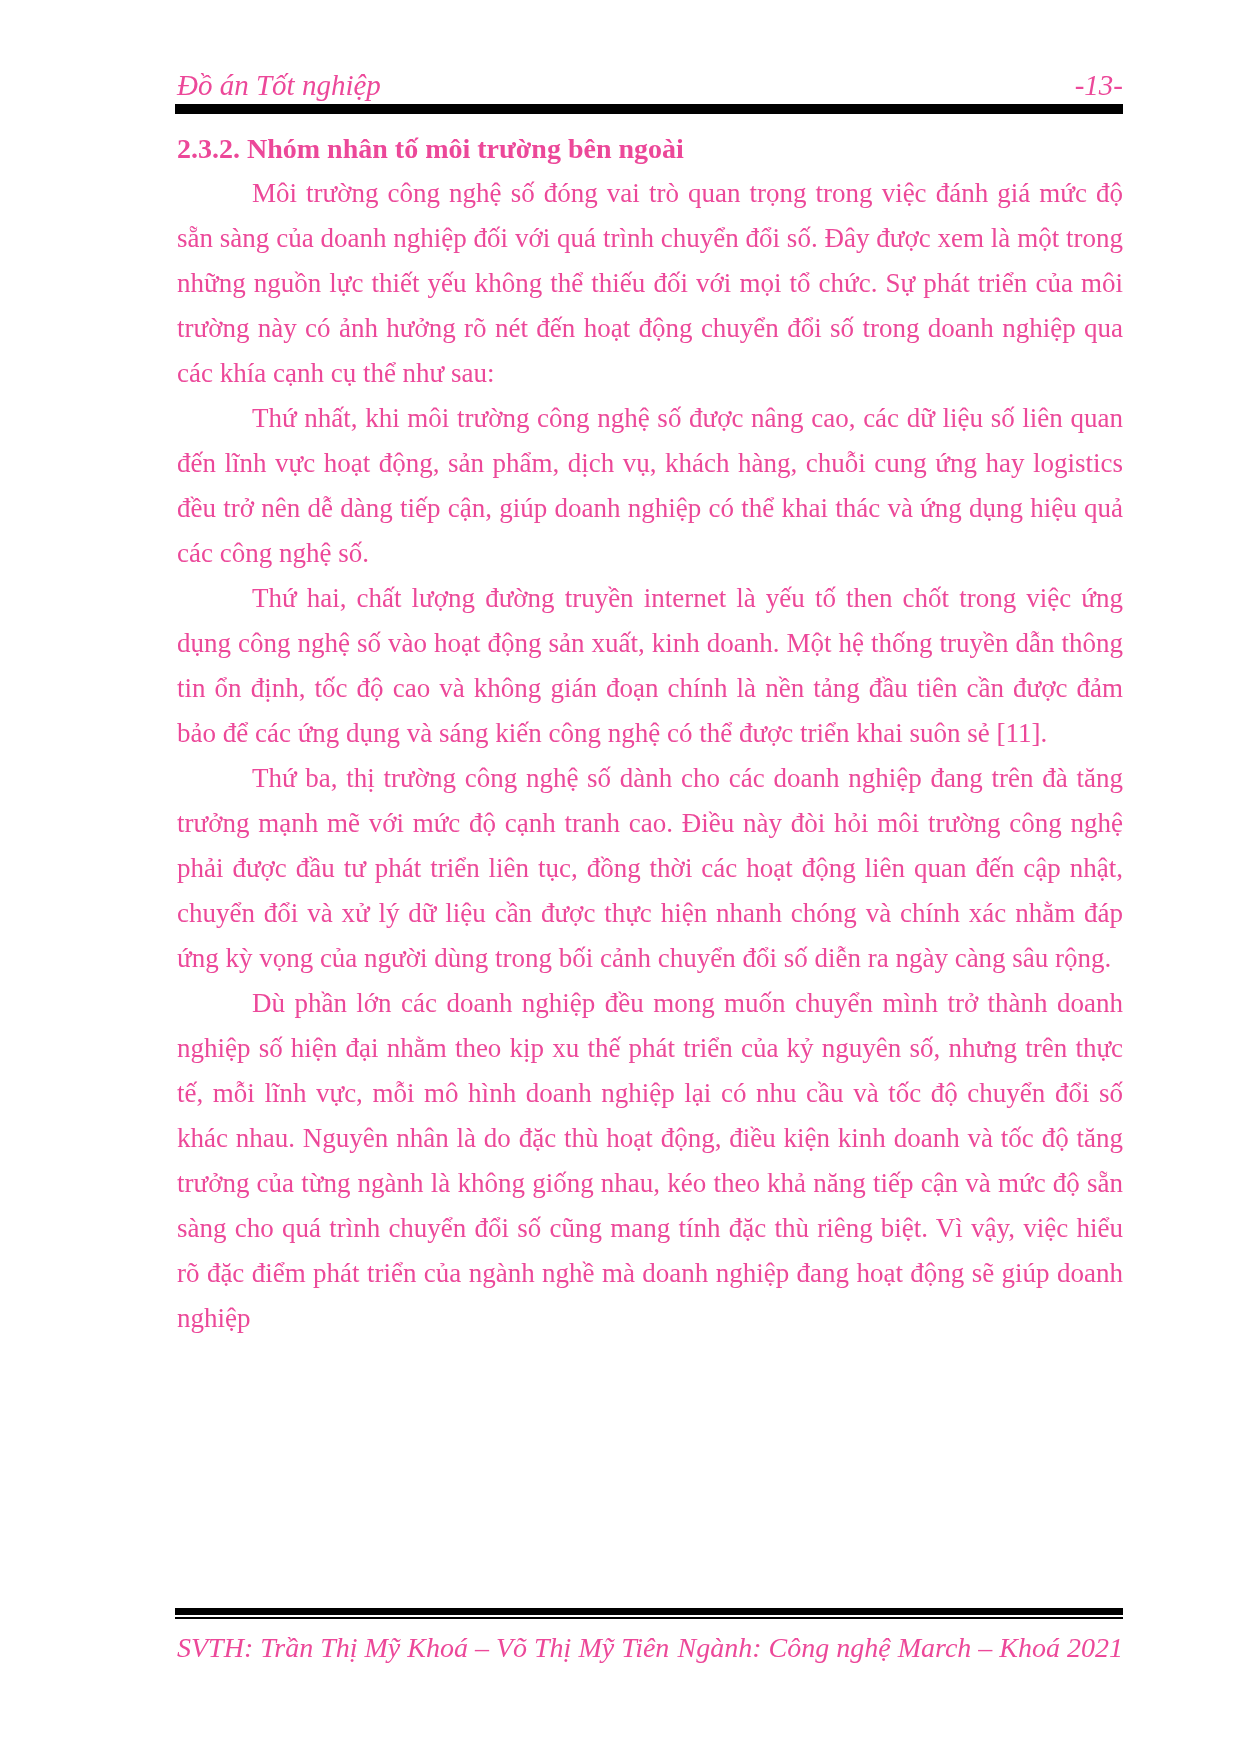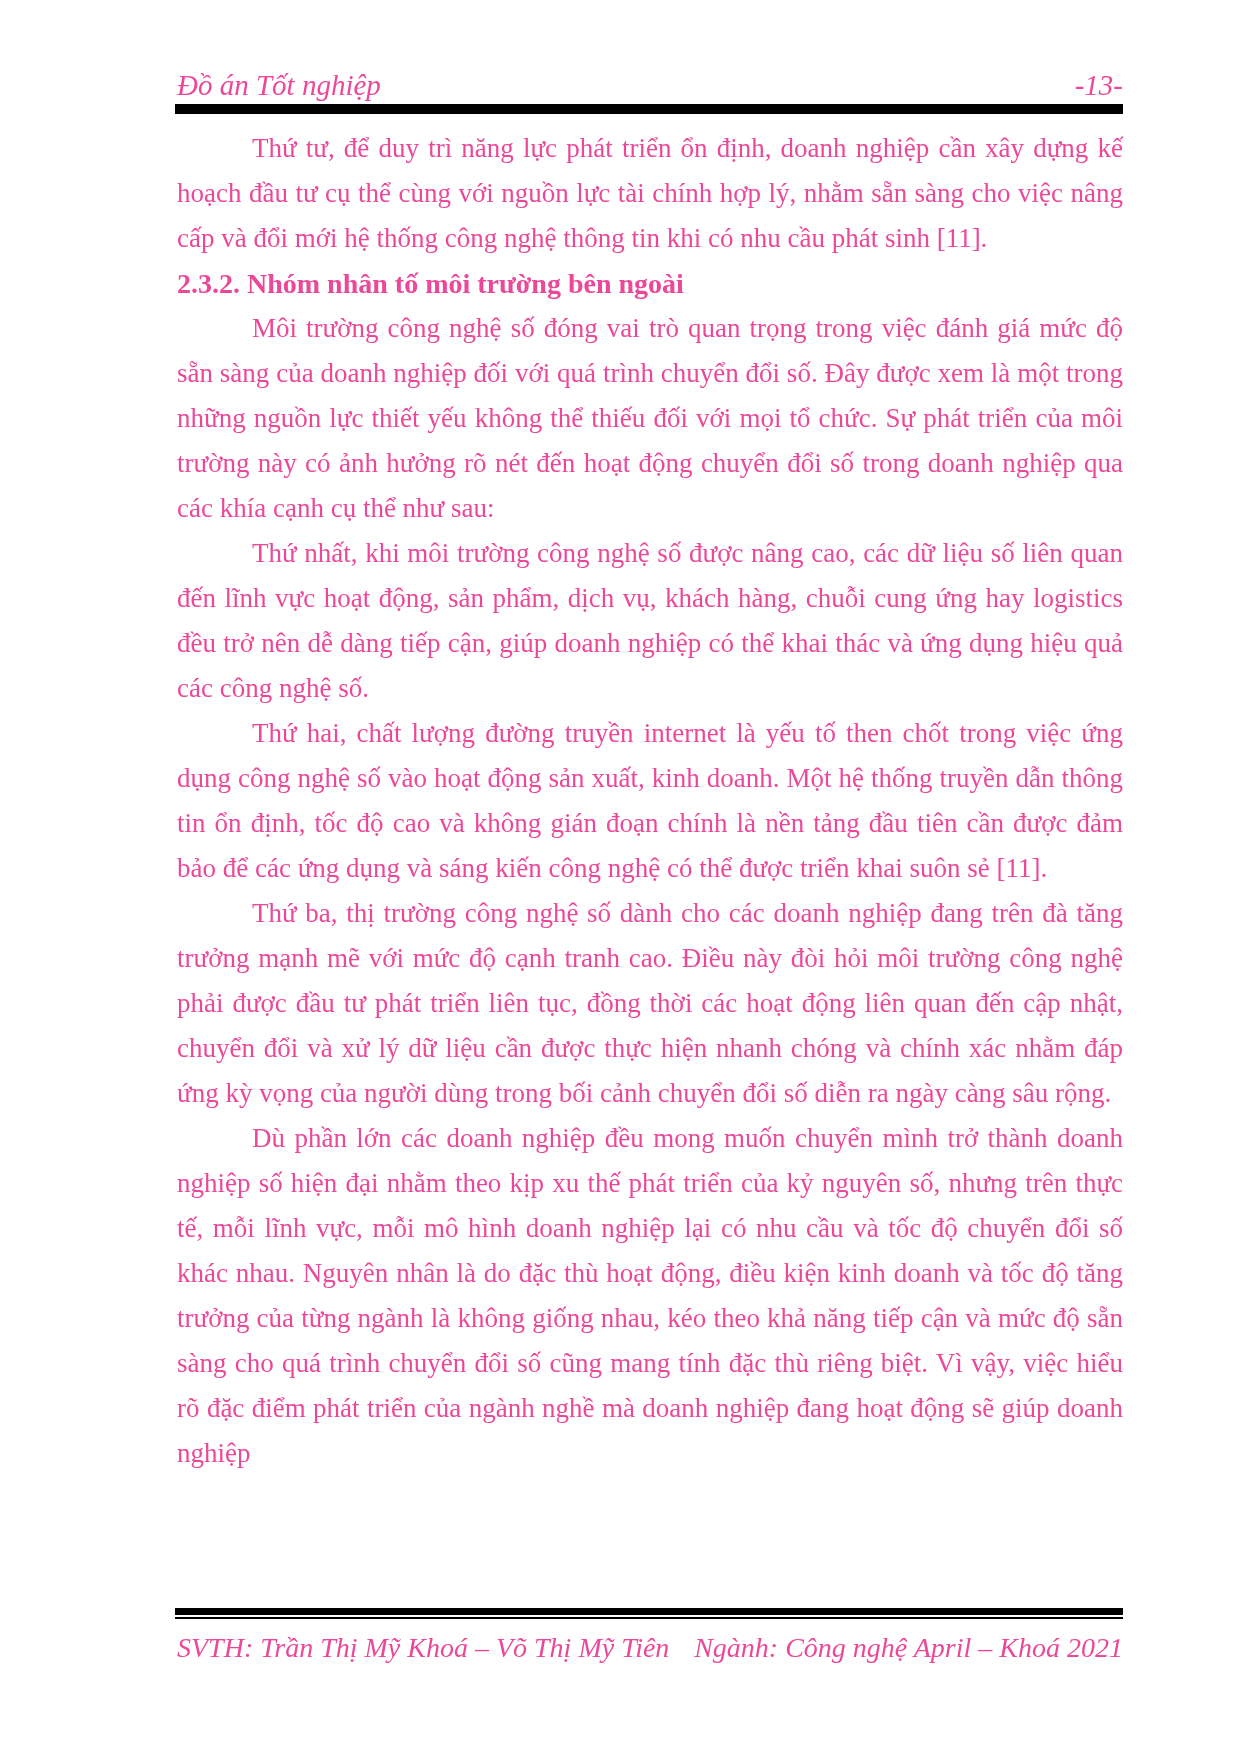--- a/index.html
+++ b/index.html
@@ -85,29 +85,28 @@
 <div class="page">
 
   <div class="header">
     <span>Đồ án Tốt nghiệp</span>
     <span>-13-</span>
   </div>
 
   <div class="header-rule"></div>
 
   <div class="content">
-    <p>Thứ tư, để duy trì năng lực phát triển ổn định, doanh nghiệp cần xây dựng kế hoạch đầu tư cụ thể cùng với nguồn lực tài chính hợp lý, nhằm sẵn sàng cho việc nâng cấp và đổi mới hệ thống công nghệ thông tin khi có nhu cầu phát sinh [11].</p>
     <p class="heading">2.3.2. Nhóm nhân tố môi trường bên ngoài</p>
     <p>Môi trường công nghệ số đóng vai trò quan trọng trong việc đánh giá mức độ sẵn sàng của doanh nghiệp đối với quá trình chuyển đổi số. Đây được xem là một trong những nguồn lực thiết yếu không thể thiếu đối với mọi tổ chức. Sự phát triển của môi trường này có ảnh hưởng rõ nét đến hoạt động chuyển đổi số trong doanh nghiệp qua các khía cạnh cụ thể như sau:</p>
     <p>Thứ nhất, khi môi trường công nghệ số được nâng cao, các dữ liệu số liên quan đến lĩnh vực hoạt động, sản phẩm, dịch vụ, khách hàng, chuỗi cung ứng hay logistics đều trở nên dễ dàng tiếp cận, giúp doanh nghiệp có thể khai thác và ứng dụng hiệu quả các công nghệ số.</p>
     <p>Thứ hai, chất lượng đường truyền internet là yếu tố then chốt trong việc ứng dụng công nghệ số vào hoạt động sản xuất, kinh doanh. Một hệ thống truyền dẫn thông tin ổn định, tốc độ cao và không gián đoạn chính là nền tảng đầu tiên cần được đảm bảo để các ứng dụng và sáng kiến công nghệ có thể được triển khai suôn sẻ [11].</p>
     <p>Thứ ba, thị trường công nghệ số dành cho các doanh nghiệp đang trên đà tăng trưởng mạnh mẽ với mức độ cạnh tranh cao. Điều này đòi hỏi môi trường công nghệ phải được đầu tư phát triển liên tục, đồng thời các hoạt động liên quan đến cập nhật, chuyển đổi và xử lý dữ liệu cần được thực hiện nhanh chóng và chính xác nhằm đáp ứng kỳ vọng của người dùng trong bối cảnh chuyển đổi số diễn ra ngày càng sâu rộng.</p>
     <p>Dù phần lớn các doanh nghiệp đều mong muốn chuyển mình trở thành doanh nghiệp số hiện đại nhằm theo kịp xu thế phát triển của kỷ nguyên số, nhưng trên thực tế, mỗi lĩnh vực, mỗi mô hình doanh nghiệp lại có nhu cầu và tốc độ chuyển đổi số khác nhau. Nguyên nhân là do đặc thù hoạt động, điều kiện kinh doanh và tốc độ tăng trưởng của từng ngành là không giống nhau, kéo theo khả năng tiếp cận và mức độ sẵn sàng cho quá trình chuyển đổi số cũng mang tính đặc thù riêng biệt. Vì vậy, việc hiểu rõ đặc điểm phát triển của ngành nghề mà doanh nghiệp đang hoạt động sẽ giúp doanh nghiệp</p>
   </div>
 
   <div class="footer-rule"></div>
 
   <div class="footer">
     <span>SVTH: Trần Thị Mỹ Khoá – Võ Thị Mỹ Tiên</span>
-    <span>Ngành: Công nghệ April – Khoá 2021</span>
+    <span>Ngành: Công nghệ March – Khoá 2021</span>
   </div>
 
 </div>
 
 </body></html>

